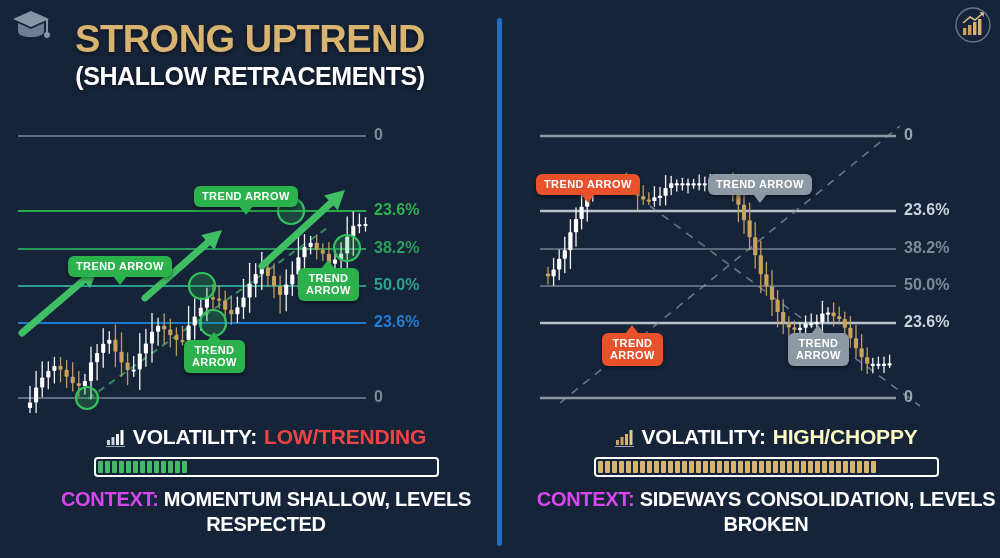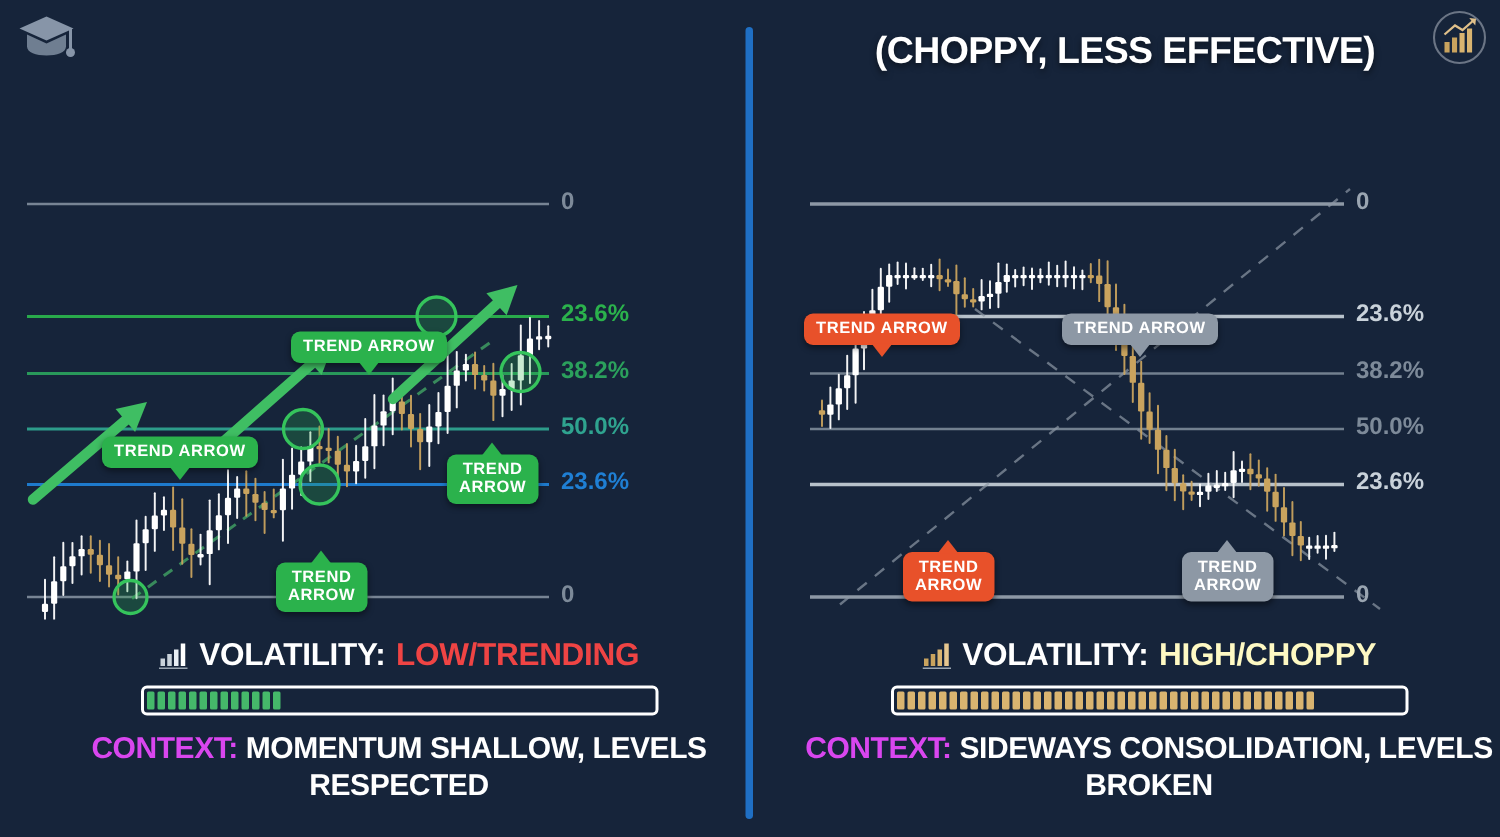--- a/index.html
+++ b/index.html
@@ -43,21 +43,20 @@
     position:absolute; font-size:16px; font-weight:bold; letter-spacing:0px;
     white-space:nowrap;
   }
 
   
   .badge {
     position:absolute; border-radius:6px; padding:4px 8px 5px 8px;
     font-size:11px; font-weight:bold; color:#fff; letter-spacing:.4px;
     line-height:12px; text-align:center; white-space:pre-line; z-index:14;
     box-shadow:0 2px 4px rgba(0,0,0,.45);
-    margin-top:35px;
   }
   .badge .tail {
     position:absolute; width:0; height:0; border-left:7px solid transparent;
     border-right:7px solid transparent;
   }
   .badge.green { background:#2bb24c; }
   .badge.green .tail.down { border-top:9px solid #2bb24c; }
   .badge.green .tail.up   { border-bottom:9px solid #2bb24c; }
   .badge.orange { background:#e8512a; }
   .badge.orange .tail.down { border-top:9px solid #e8512a; }
@@ -101,20 +100,24 @@
 <div class="panel left">
   <div class="cap-logo">
     <svg viewBox="0 0 42 38" width="42" height="38">
       <path d="M3 13 L21 5 L39 13 L21 21 Z" fill="#8795a8"></path>
       <path d="M8 17 L8 25 C8 29 14 31 21 31 C28 31 34 29 34 25 L34 17 L21 23 Z" fill="#6f7e91"></path>
       <rect x="36" y="13" width="2" height="14" fill="#8795a8"></rect>
       <circle cx="37" cy="29" r="3" fill="#8795a8"></circle>
     </svg>
   </div>
 
+  <div class="titles">
+    <div class="title-main">STRONG UPTREND</div>
+    <div class="title-sub">(SHALLOW RETRACEMENTS)</div>
+  </div>
 
   <div class="chart-wrap">
     <svg class="chart-svg" id="chart-left" width="500" height="295">
         <line x1="18" y1="18" x2="366" y2="18" stroke="#7d8a99" stroke-width="1.6" opacity="0.95"></line>
         <line x1="18" y1="93" x2="366" y2="93" stroke="#2bb24c" stroke-width="2" opacity="0.95"></line>
         <line x1="18" y1="131" x2="366" y2="131" stroke="#2ba05c" stroke-width="2" opacity="0.95"></line>
         <line x1="18" y1="168" x2="366" y2="168" stroke="#2fa38f" stroke-width="2" opacity="0.95"></line>
         <line x1="18" y1="205" x2="366" y2="205" stroke="#1f7fd4" stroke-width="2" opacity="0.95"></line>
         <line x1="18" y1="280" x2="366" y2="280" stroke="#7d8a99" stroke-width="1.6" opacity="0.95"></line>
         <line x1="88" y1="281" x2="330" y2="108" stroke="#3f9c62" stroke-width="2" stroke-dasharray="7 6" opacity="0.85"></line>
@@ -307,21 +310,20 @@
       <rect x="9" y="22" width="3.4" height="7" fill="#c9a35e"></rect>
       <rect x="14" y="19" width="3.4" height="10" fill="#c9a35e"></rect>
       <rect x="19" y="16" width="3.4" height="13" fill="#d9b470"></rect>
       <rect x="24" y="13" width="3.4" height="16" fill="#d9b470"></rect>
       <path d="M9 17 L16 11 L21 14 L29 7" fill="none" stroke="#e0c08a" stroke-width="1.5"></path>
       <path d="M25.5 6 L30 6.5 L29.5 11 Z" fill="#e0c08a"></path>
     </svg>
   </div>
 
   <div class="titles">
-    <div class="title-sub">(CHOPPY, LESS EFFECTIVE)</div>
   </div>
 
   <div class="chart-wrap">
     <svg class="chart-svg" id="chart-right" width="500" height="295">
         <line x1="40" y1="18" x2="396" y2="18" stroke="#9aa5b1" stroke-width="2.4" opacity="0.9"></line>
         <line x1="40" y1="93" x2="396" y2="93" stroke="#c9d2da" stroke-width="2.4" opacity="0.9"></line>
         <line x1="40" y1="131" x2="396" y2="131" stroke="#7d8a99" stroke-width="1.6" opacity="0.9"></line>
         <line x1="40" y1="168" x2="396" y2="168" stroke="#7d8a99" stroke-width="1.6" opacity="0.9"></line>
         <line x1="40" y1="205" x2="396" y2="205" stroke="#c9d2da" stroke-width="2.4" opacity="0.9"></line>
         <line x1="40" y1="280" x2="396" y2="280" stroke="#9aa5b1" stroke-width="2.4" opacity="0.9"></line>

